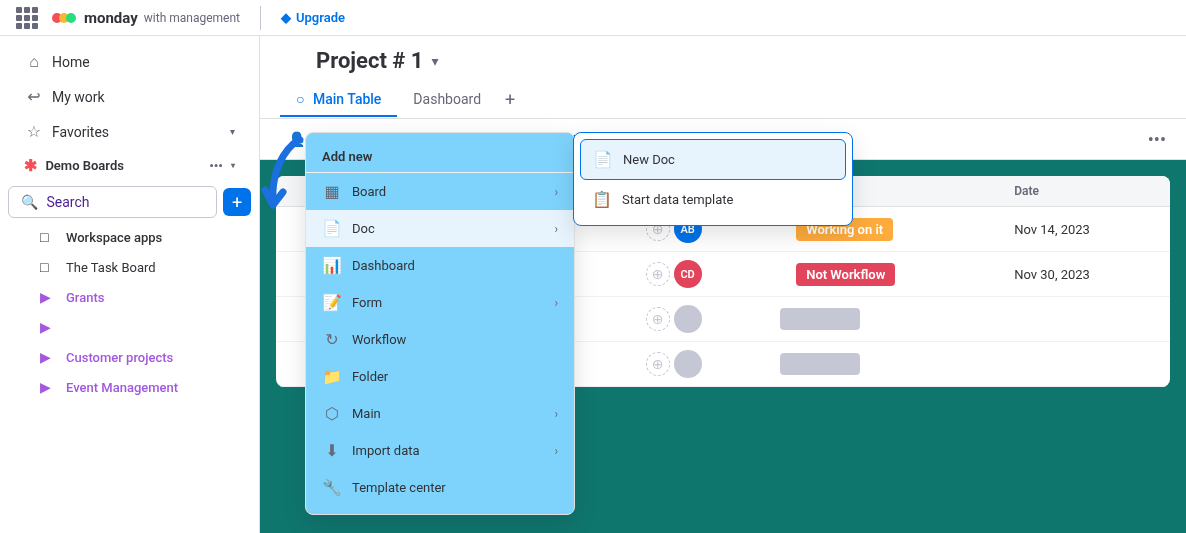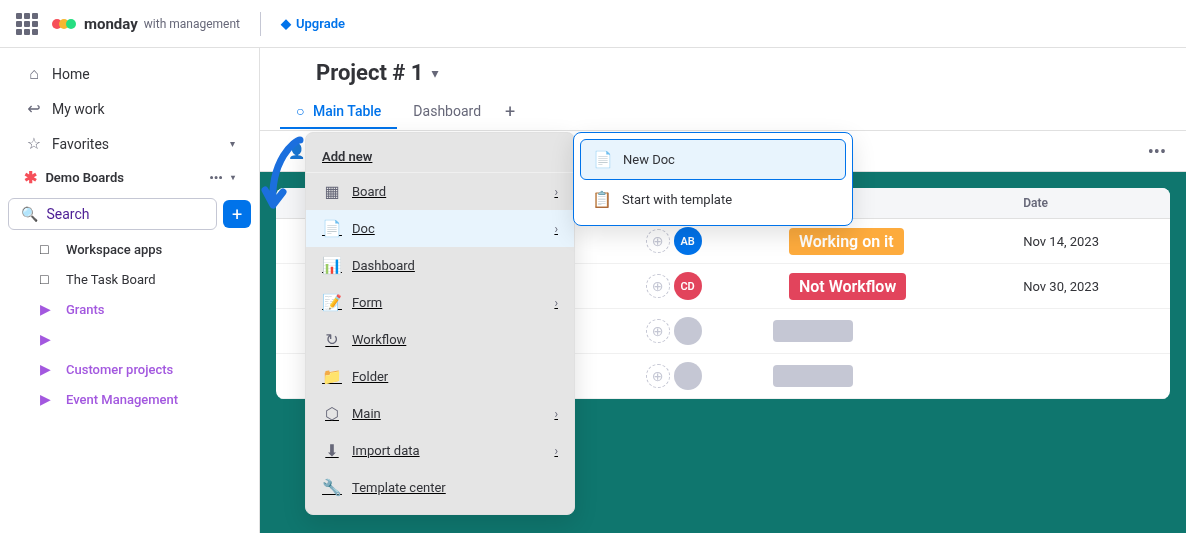--- a/index.html
+++ b/index.html
@@ -2,21 +2,21 @@
 <html><head>
   <meta charset="utf-8">
   <style>
     * { box-sizing: border-box; margin: 0; padding: 0; font-family: -apple-system, BlinkMacSystemFont, 'Segoe UI', Roboto, sans-serif; }
     body { background: #f5f6f8; width: 1186px; height: 533px; overflow: hidden; display: flex; flex-direction: column; }
 
     
     .top-nav {
       background: #fff;
       border-bottom: 1px solid #e0e0e0;
-      height: 48px;
+      height: 36px;
       display: flex;
       align-items: center;
       padding: 0 16px;
       gap: 12px;
       flex-shrink: 0;
     }
     .grid-icon { display: grid; grid-template-columns: repeat(3,6px); gap: 2px; cursor: pointer; }
     .grid-dot { width: 6px; height: 6px; background: #676879; border-radius: 1px; }
     .logo-area { display: flex; align-items: center; gap: 6px; }
     .divider-v { width: 1px; height: 24px; background: #c5c7d4; margin: 0 8px; }
@@ -159,21 +159,21 @@
       padding: 8px 12px; text-align: left;
       border-bottom: 1px solid #e0e0e0;
     }
     .board-table td {
       padding: 8px 12px;
       border-bottom: 1px solid #f0f0f0;
       font-size: 13px; color: #323338;
     }
     .status-badge {
       padding: 4px 10px; border-radius: 4px;
-      font-size: 16px; font-weight: 600; color: #fff;
+      font-size: 13px; font-weight: 600; color: #fff;
       text-align: center; display: inline-block; margin-left: 16px;
     }
     .status-orange { background: #fdab3d; }
     .status-red { background: #e2445c; }
     .status-gray { background: #c5c7d4; width: 80px; height: 22px; border-radius: 4px; }
     .avatar-circle {
       width: 28px; height: 28px; border-radius: 50%;
       display: inline-flex; align-items: center; justify-content: center;
       font-size: 11px; font-weight: 600; color: #fff;
       flex-shrink: 0;
@@ -190,28 +190,27 @@
     .dropdown-overlay {
       position: fixed;
       top: 0; left: 0; right: 0; bottom: 0;
       z-index: 100;
       pointer-events: none;
     }
     .add-new-menu {
       position: absolute;
       top: 132px; left: 305px;
       width: 270px;
-      background: #e5e5e5;
+      background: #7dd3fc;
       border: 1px solid #e0e0e0;
       border-radius: 8px;
       box-shadow: 0 8px 24px rgba(0,0,0,0.12);
       z-index: 200;
       padding: 8px 0;
       pointer-events: all;
-      text-decoration: underline;
     }
     .menu-header {
       padding: 8px 16px;
       font-size: 13px; font-weight: 600; color: #323338;
       border-bottom: 1px solid #f0f0f0;
     }
     .menu-item {
       display: flex; align-items: center; gap: 10px;
       padding: 9px 16px;
       cursor: pointer;
@@ -504,17 +503,17 @@
     </div>
   </div>
 
   <div class="doc-submenu">
     <div class="doc-submenu-item">
       <span class="icon">📄</span>
       <span>New Doc</span>
     </div>
     <div class="doc-submenu-item">
       <span class="icon">📋</span>
-      <span>Start with template</span>
+      <span>Start data template</span>
     </div>
   </div>
 
 </div>
 
 </body></html>

